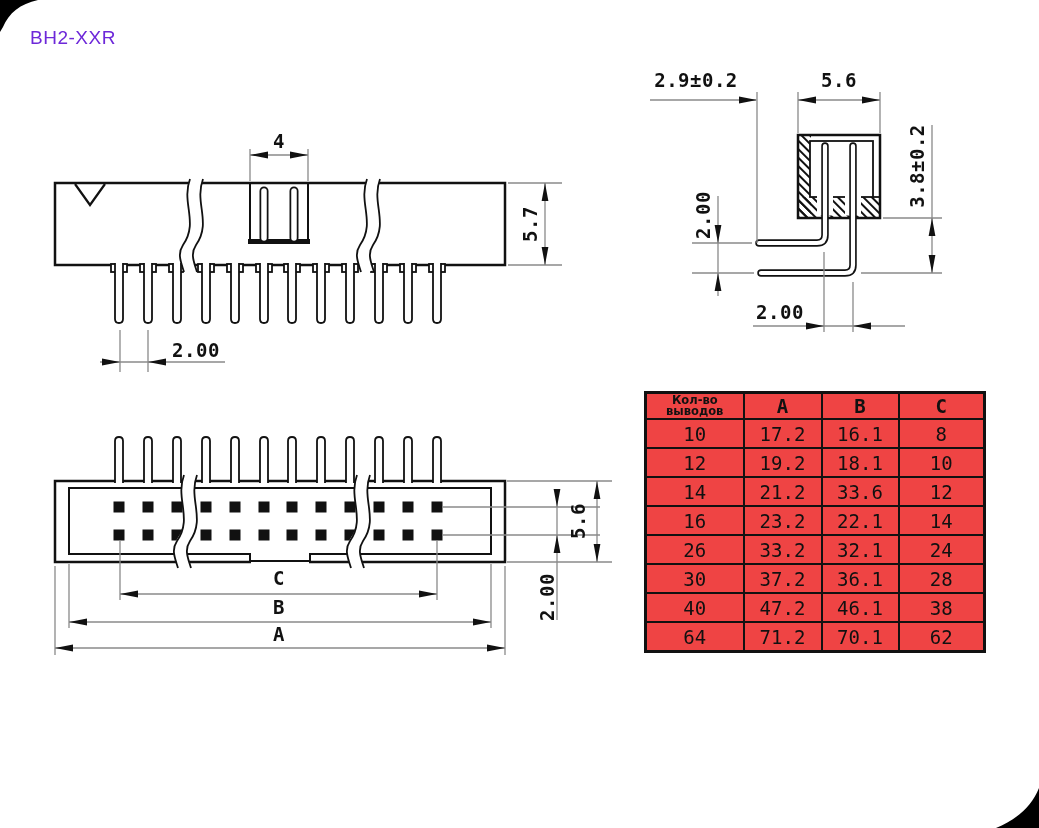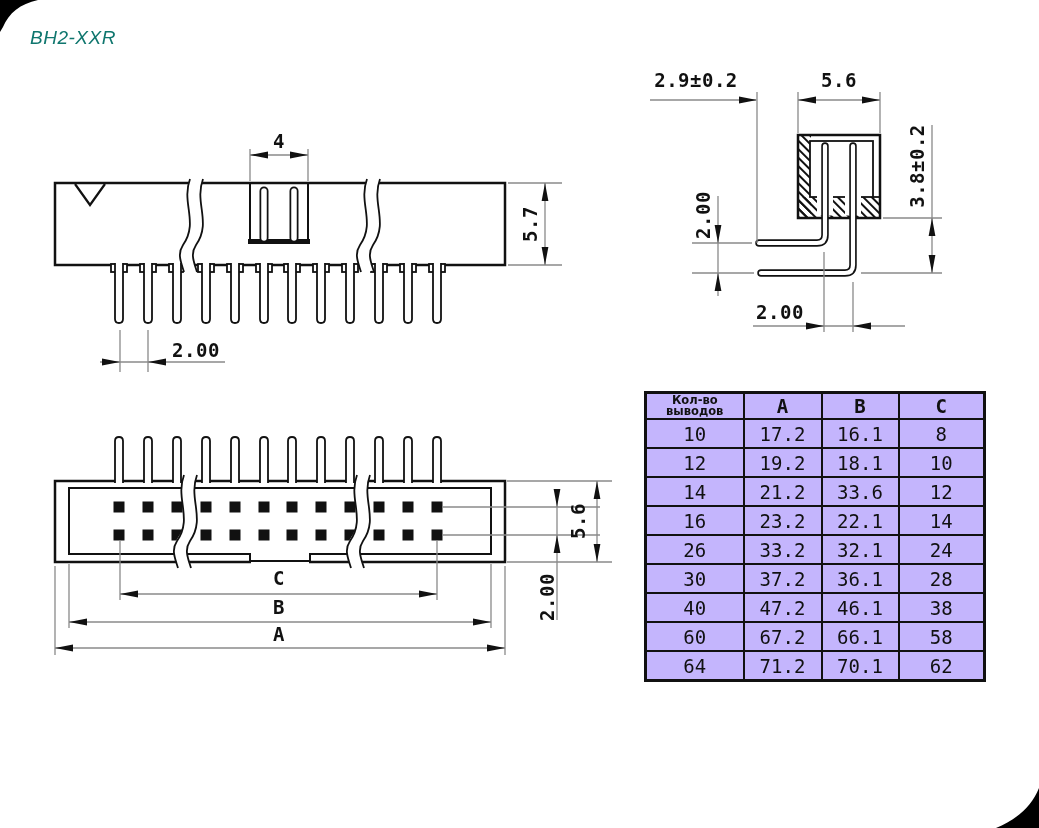--- a/index.html
+++ b/index.html
@@ -4,23 +4,23 @@
 <style>
   html,body{margin:0;padding:0;}
   body{width:1039px;height:828px;position:relative;background:#fff;overflow:hidden;
        font-family:"Liberation Sans",sans-serif;}
   .stage{position:absolute;left:0;top:0;width:1039px;height:828px;}
   svg.draw{position:absolute;left:0;top:0;}
   .lbl{position:absolute;transform:translate(-50%,-50%);font-family:"DejaVu Sans Mono",monospace;
        font-weight:bold;font-size:19px;color:#111;white-space:nowrap;letter-spacing:.5px;}
   .lbl.rot{transform:translate(-50%,-50%) rotate(-90deg);}
   .title{position:absolute;left:30px;top:27px;font-family:"Liberation Sans",sans-serif;
-       font-size:19px;color:#0f766e;letter-spacing:.5px;font-style:italic;}
+       font-size:19px;color:#6d28d9;letter-spacing:.5px;}
   table.spec{position:absolute;left:644px;top:391px;width:339px;border-collapse:collapse;
-       background:#c4b5fd;border:3px solid #111;table-layout:fixed;}
+       background:#ef4444;border:3px solid #111;table-layout:fixed;}
   table.spec th,table.spec td{border:2px solid #111;text-align:center;vertical-align:middle;
        padding:0;color:#111;}
   table.spec td{font-family:"DejaVu Sans Mono",monospace;font-weight:normal;font-size:19px;height:27px;}
   table.spec th{height:24px;font-family:"DejaVu Sans Mono",monospace;font-weight:bold;font-size:19px;}
   .th-small{font-family:"DejaVu Sans",sans-serif;font-size:11.5px;line-height:11px;font-weight:bold;}
   col.c1{width:98px;} col.c2{width:78px;} col.c3{width:77px;} col.c4{width:86px;}
 </style>
 </head>
 <body>
 
@@ -242,26 +242,20 @@
           <td>36.1</td>
           <td>28</td>
         </tr>
         <tr>
           <td>40</td>
           <td>47.2</td>
           <td>46.1</td>
           <td>38</td>
         </tr>
         <tr>
-          <td>60</td>
-          <td>67.2</td>
-          <td>66.1</td>
-          <td>58</td>
-        </tr>
-        <tr>
           <td>64</td>
           <td>71.2</td>
           <td>70.1</td>
           <td>62</td>
         </tr>
       </tbody>
 </table>
 
 </div>
 

